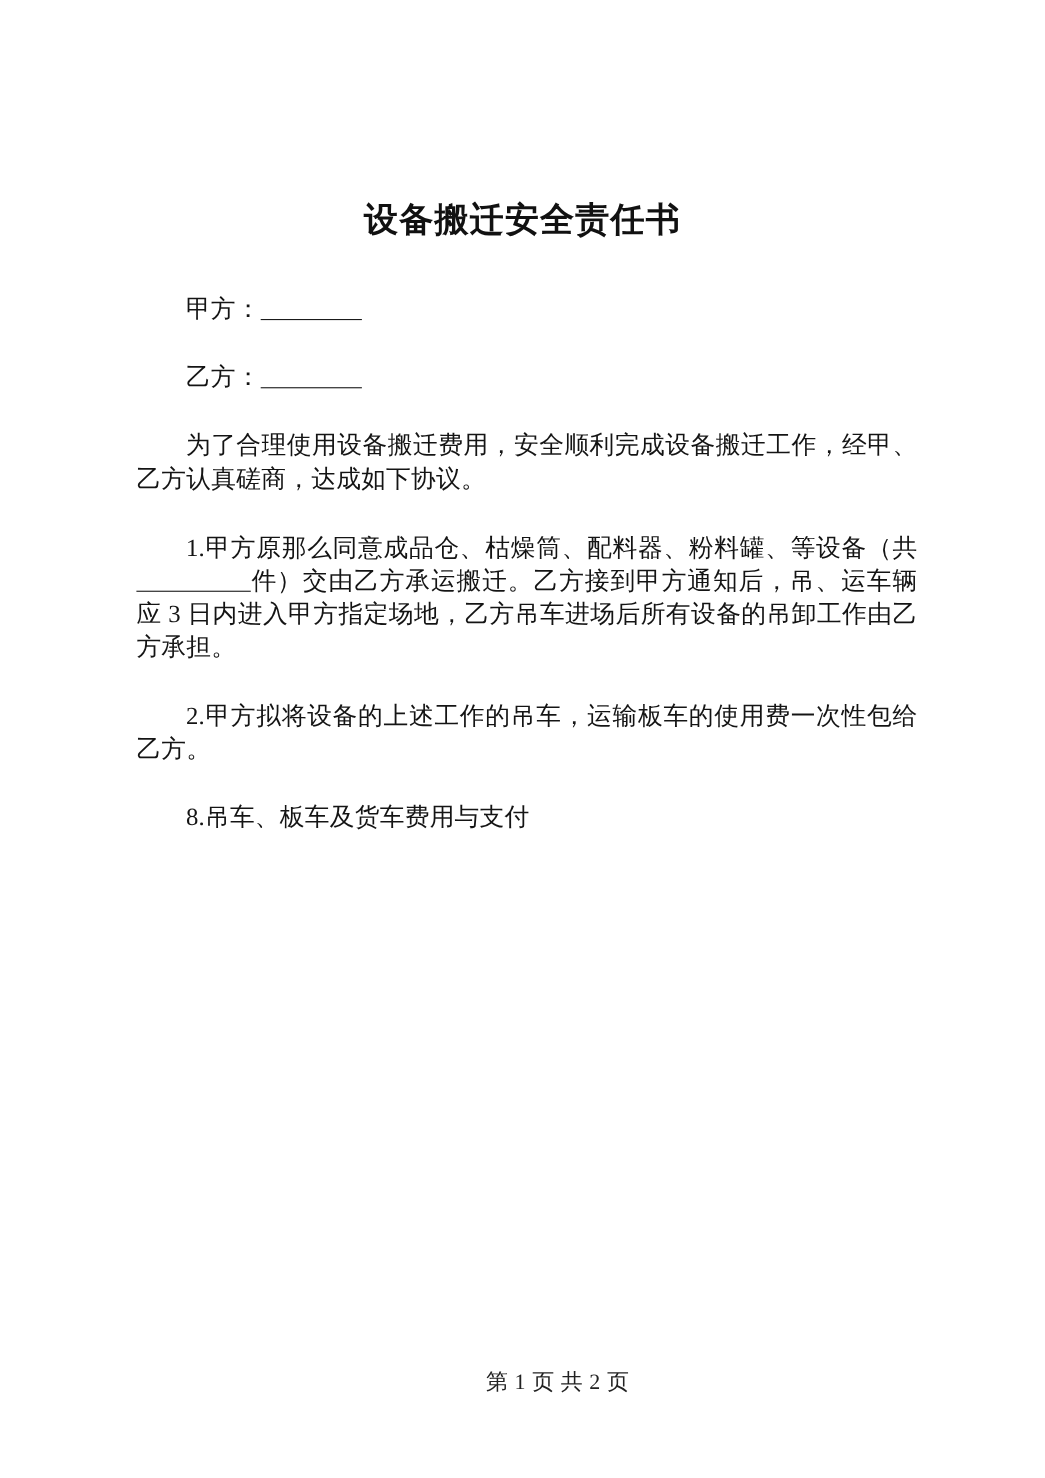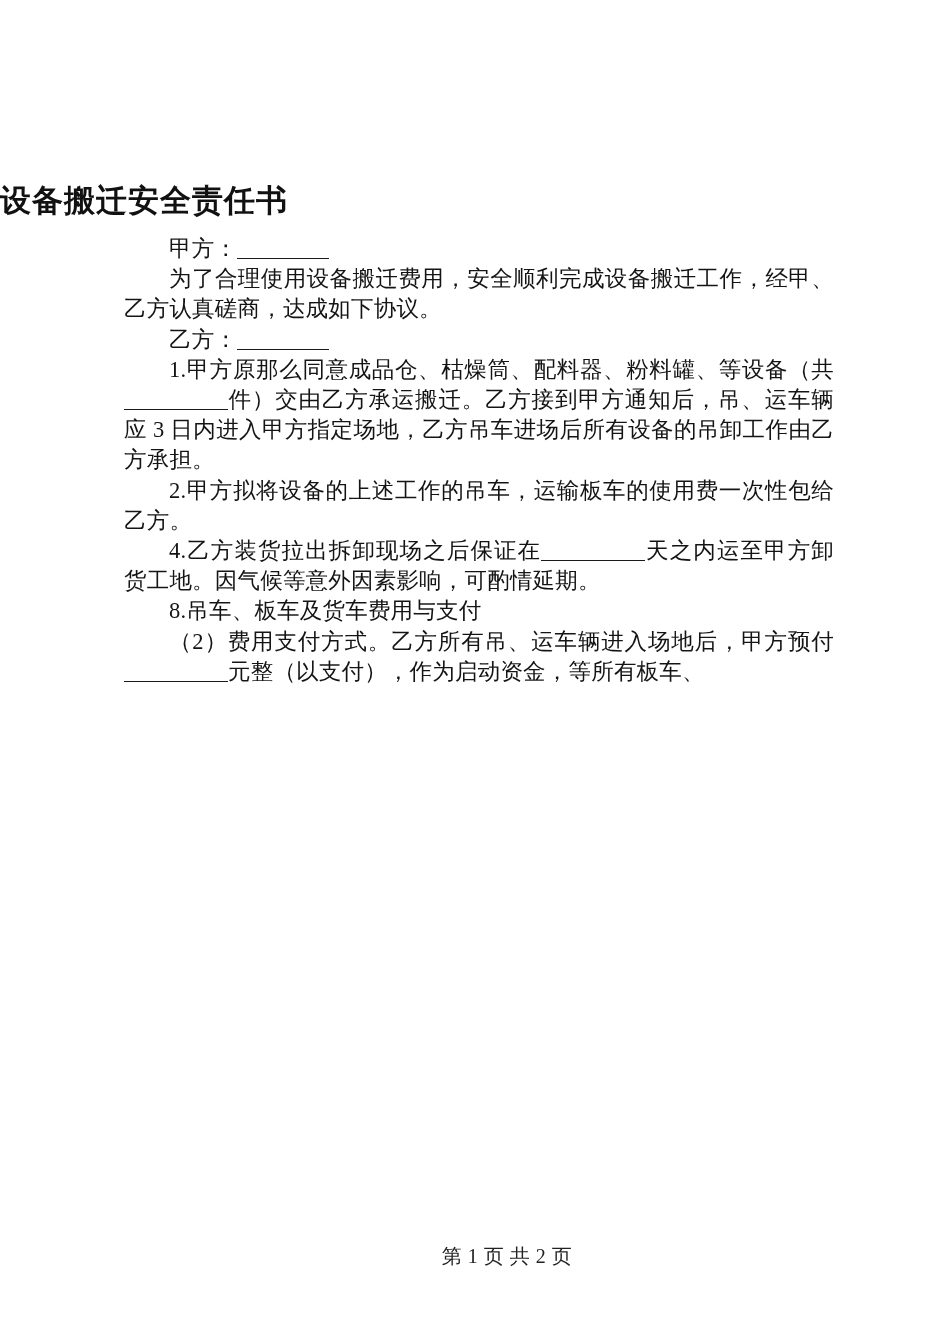--- a/index.html
+++ b/index.html
@@ -15,21 +15,21 @@
     box-sizing: border-box;
     overflow: hidden;
     font-family: "Liberation Serif", "DejaVu Serif", serif;
     color: #000000;
   }
   .doc-title {
     position: absolute;
     left: 0;
     top: 181px;
     width: 950px;
-    text-align: left;
+    text-align: center;
     font-family: "DejaVu Sans", "Liberation Sans", sans-serif;
     font-size: 31px;
     font-weight: 700;
     letter-spacing: 1px;
     color: #111111;
     line-height: 1.25;
   }
   .body-block {
     position: absolute;
     left: 124px;
@@ -42,20 +42,21 @@
     line-height: 30.2px;
     color: #141414;
     text-align: justify;
     text-justify: inter-ideograph;
     margin: 0 0 0 0;
     letter-spacing: 0.2px;
     word-break: break-all;
   }
   .indent {
     text-indent: 45px;
+    margin-top: 32px;
   }
   .blank-sm { display: inline-block; width: 92px; border-bottom: 1.4px solid #1a1a1a; vertical-align: -3px; }
   .blank-md { display: inline-block; width: 104px; border-bottom: 1.4px solid #1a1a1a; vertical-align: -3px; }
   .footer {
     position: absolute;
     left: 0;
     top: 1243px;
     width: 950px;
     text-align: center;
     font-family: "Liberation Serif", "DejaVu Serif", serif;
@@ -69,36 +70,34 @@
 <body>
 
 <div class="page">
 
   <div class="doc-title">设备搬迁安全责任书</div>
 
   <div class="body-block">
 
     <p class="para indent"><span>甲方：</span><span class="blank-sm"></span></p>
 
+    <p class="para indent"><span>乙方：</span><span class="blank-sm"></span></p>
+
     <p class="para indent"><span>为了合理使用设备搬迁费用，安全顺利完成设备搬迁工作，经甲、乙方认真磋商，达成如下协议。</span></p>
-
-    <p class="para indent"><span>乙方：</span><span class="blank-sm"></span></p>
 
     <p class="para indent"><span>1.</span><span>甲方原那么同意成品仓、枯燥筒、配料器、粉料罐、等设备（共</span><span class="blank-md"></span><span>件）交由乙方承运搬迁。乙方接到甲方通知后，吊、运车辆应 3 日内进入甲方指定场地，乙方吊车进场后所有设备的吊卸工作由乙方承担。</span></p>
 
     <p class="para indent"><span>2.</span><span>甲方拟将设备的上述工作的吊车，运输板车的使用费一次性包给乙方。</span></p>
 
 
-    <p class="para indent"><span>4.</span><span>乙方装货拉出拆卸现场之后保证在</span><span class="blank-md"></span><span>天之内运至甲方卸货工地。因气候等意外因素影响，可酌情延期。</span></p>
 
 
 
 
     <p class="para indent"><span>8.</span><span>吊车、板车及货车费用与支付</span></p>
 
 
-    <p class="para indent"><span>（2）</span><span>费用支付方式。乙方所有吊、运车辆进入场地后，甲方预付</span><span class="blank-md"></span><span>元整（以支付），作为启动资金，等所有板车、</span></p>
 
   </div>
 
   <div class="footer">第 1 页  共 2 页</div>
 
 </div>
 
 </body></html>

